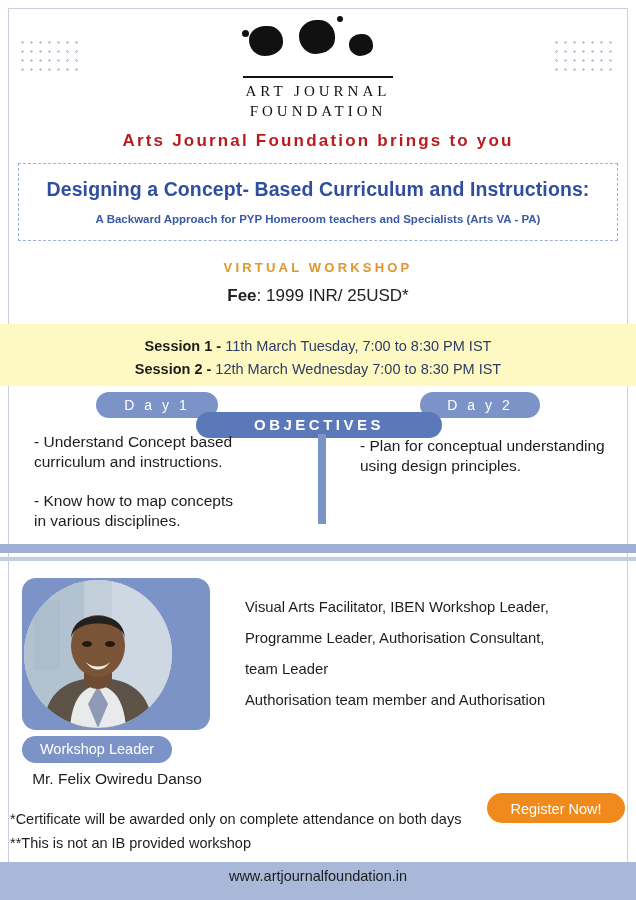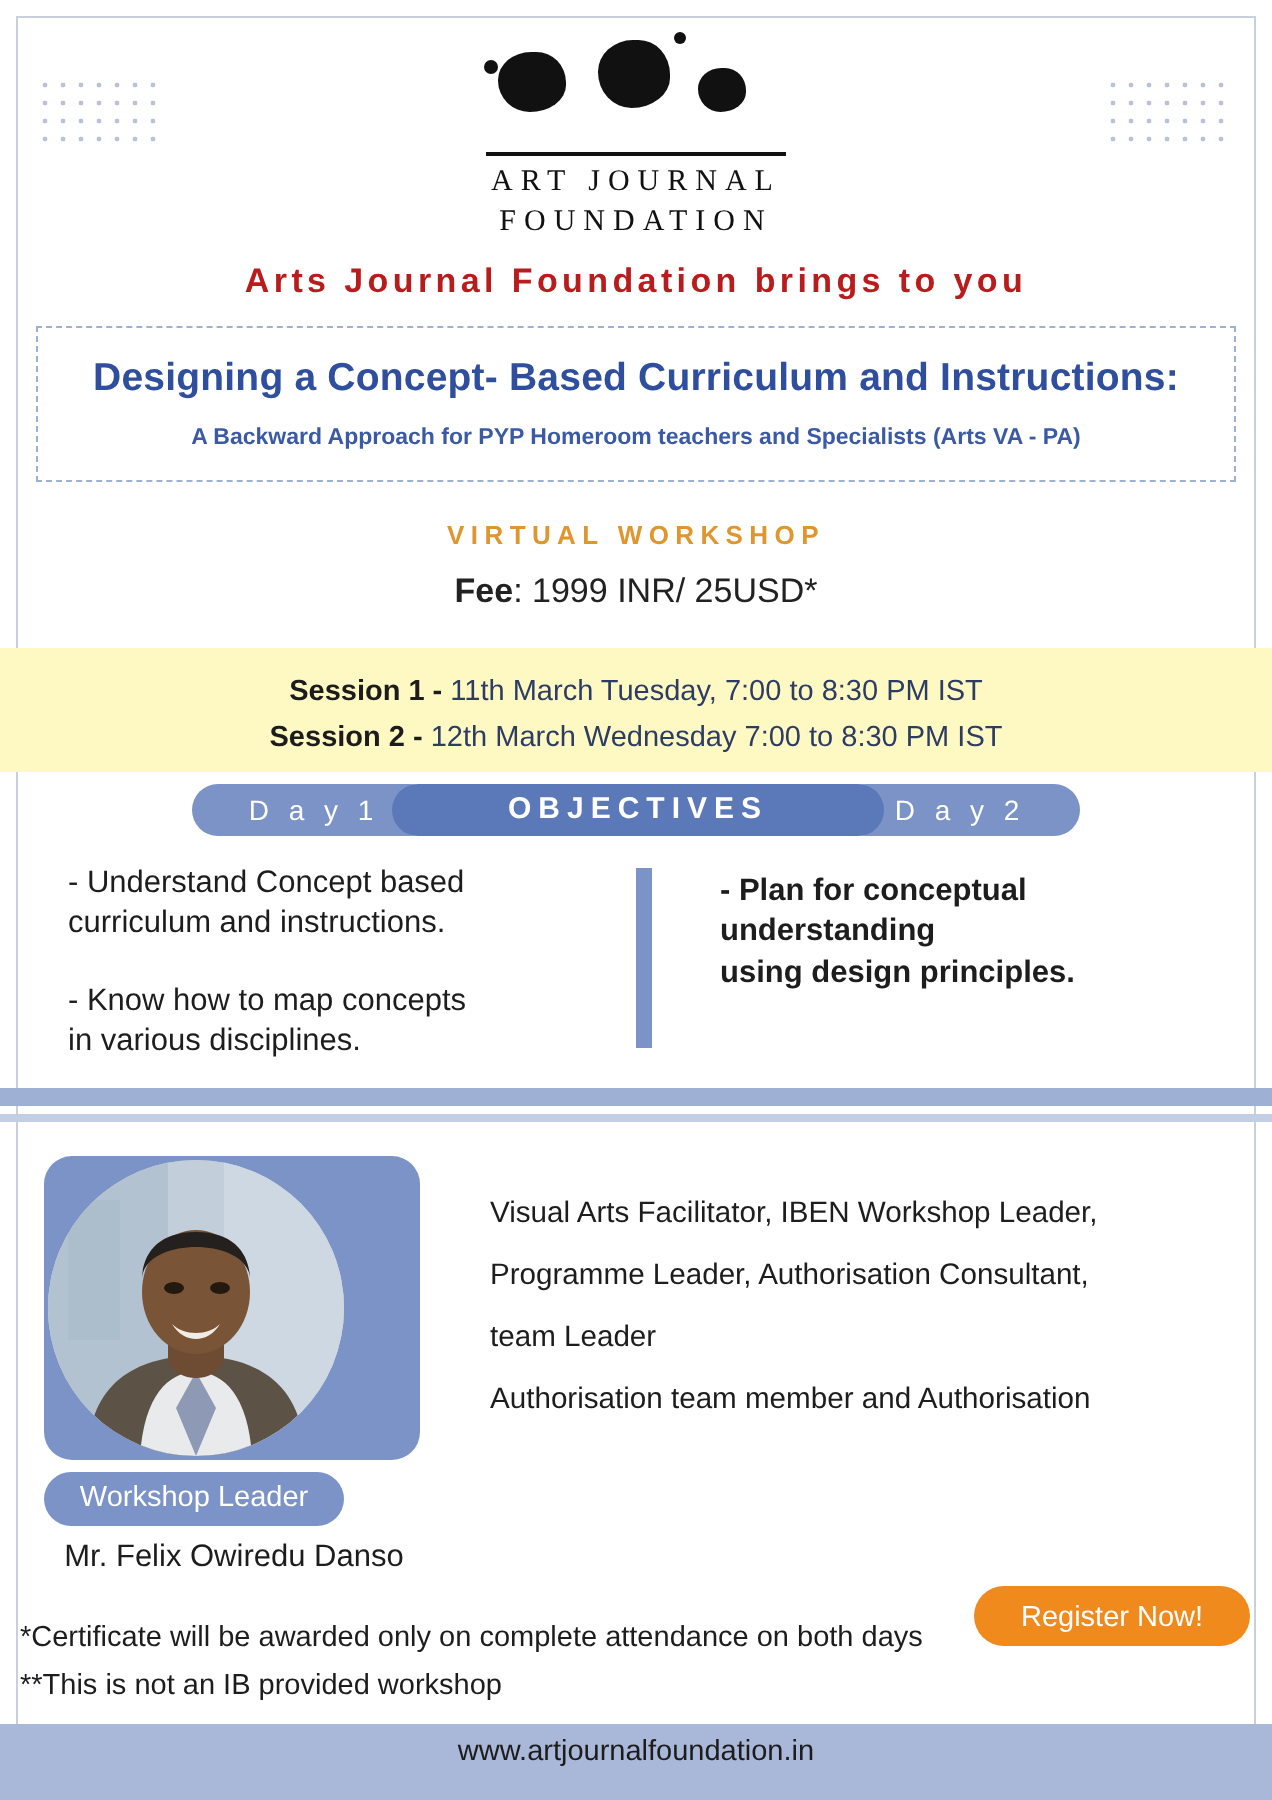--- a/index.html
+++ b/index.html
@@ -200,39 +200,40 @@
   }
   .pill.day1 { left: 96px; width: 122px; background: #7b93c6; }
   .pill.day2 { left: 420px; width: 120px; background: #7b93c6; }
   .pill.obj {
     left: 196px;
     width: 246px;
     background: #5b79b8;
     font-weight: bold;
     letter-spacing: 3.5px;
     font-size: 15px;
+    margin-top: 20px;
   }
 
   
   .divider-bar {
     position: absolute;
     left: 318px;
     top: 434px;
     width: 8px;
     height: 90px;
     background: #7b93c6;
   }
   .obj-col {
     position: absolute;
     font-size: 15.5px;
     color: #1d1d1d;
     line-height: 1.32;
   }
   .obj-col.left { left: 34px; top: 432px; width: 265px; }
-  .obj-col.right { left: 360px; top: 436px; width: 262px; font-weight: bold; }
+  .obj-col.right { left: 360px; top: 436px; width: 262px; }
   .obj-item { margin-bottom: 18px; }
 
   
   .sep {
     position: absolute;
     left: 0;
     width: 636px;
   }
   .sep.a { top: 544px; height: 9px; background: #9fb0d5; }
   .sep.b { top: 557px; height: 4px; background: #c3cde3; }

